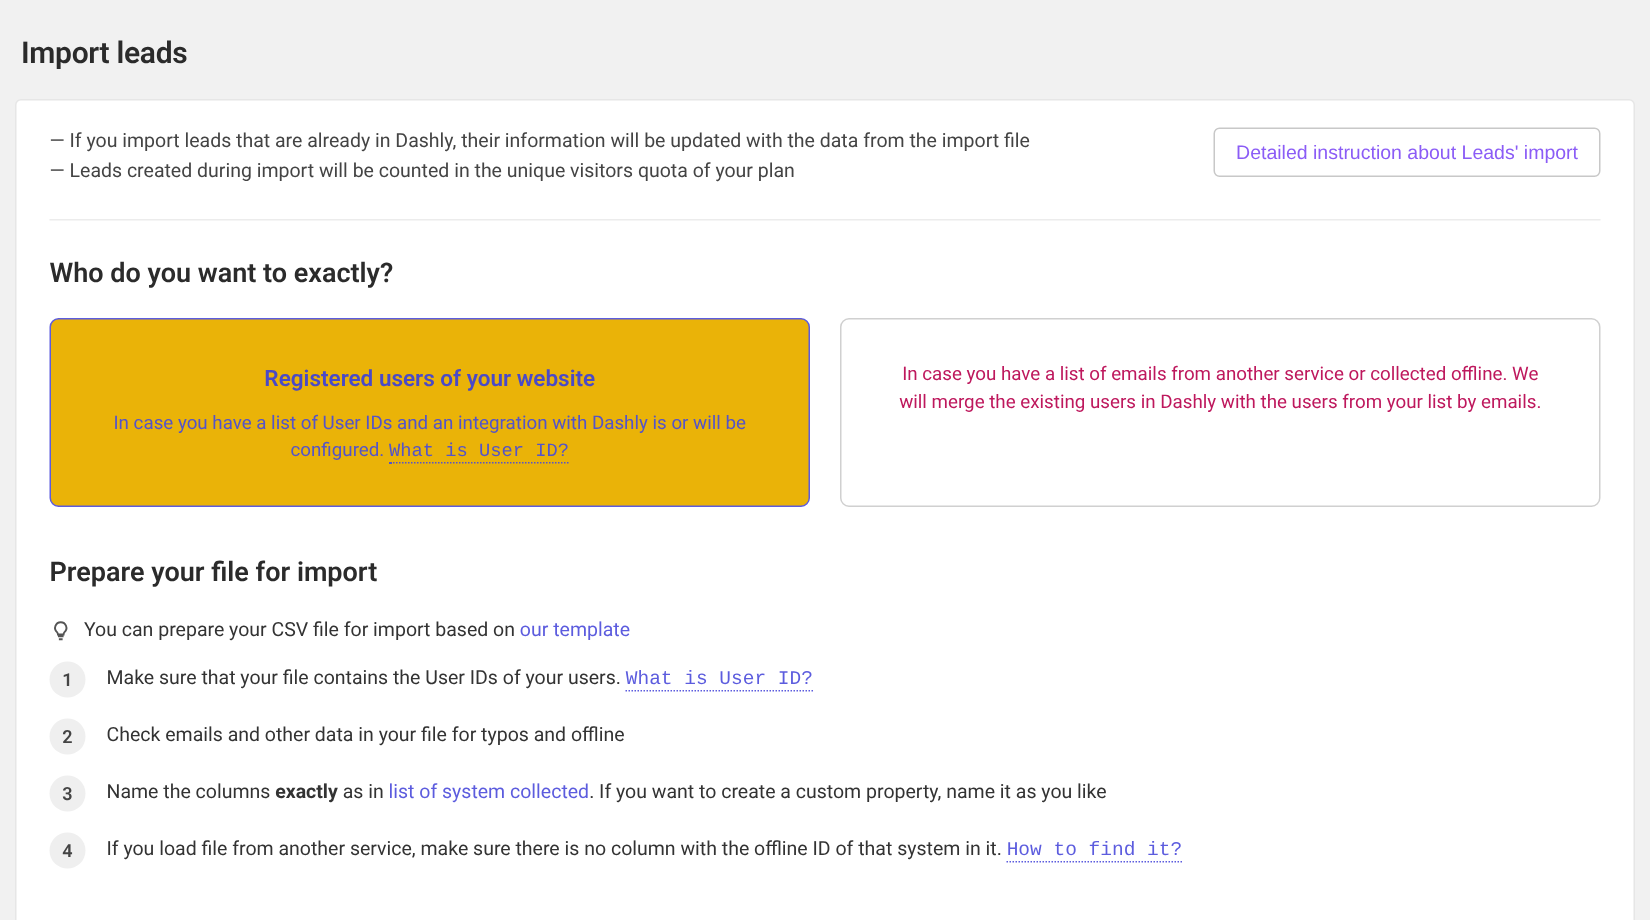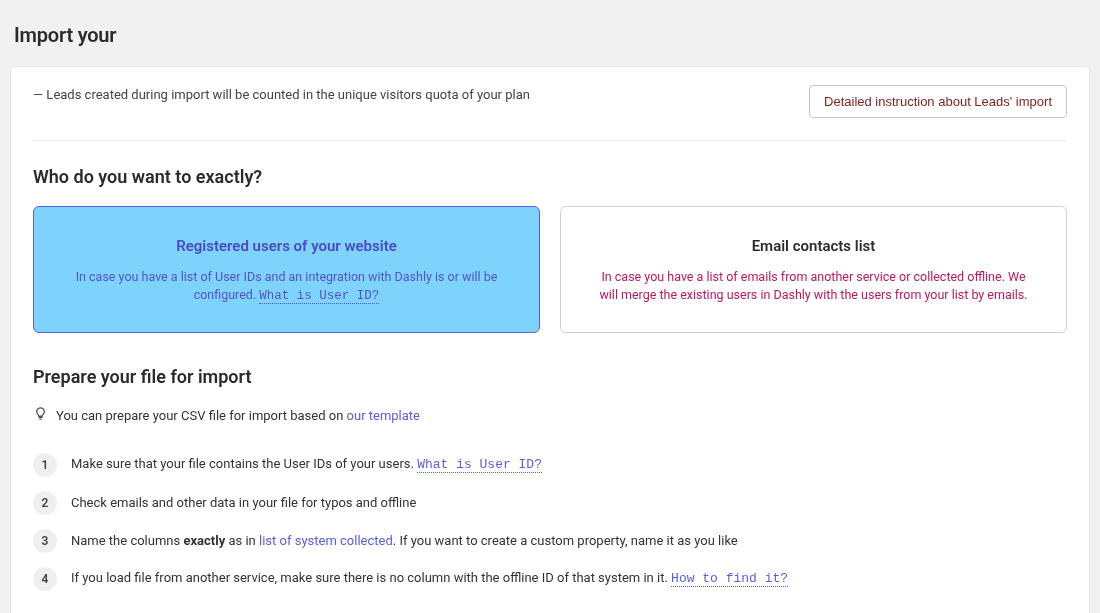--- a/index.html
+++ b/index.html
@@ -32,21 +32,21 @@
     justify-content: space-between;
     align-items: flex-start;
     gap: 24px;
   }
   .details-block { flex: 1; }
   .details-title { font-weight: 600; color: #2b2b2b; margin-bottom: 2px; }
   .details-line { color: #444; }
   .instruction-btn {
     border: 1px solid #c8c8c8;
     background: #fff;
-    color: #7f1d1d;
+    color: #8b5cf6;
     padding: 8px 14px;
     border-radius: 4px;
     font-size: 13px;
     cursor: pointer;
     white-space: nowrap;
   }
   .hr {
     border: none;
     border-top: 1px solid #ececec;
     margin: 22px 0 22px 0;
@@ -65,42 +65,42 @@
   .option-card {
     flex: 1;
     border: 1px solid #d0d0d0;
     border-radius: 6px;
     padding: 28px 30px 26px 30px;
     text-align: center;
     cursor: pointer;
   }
   .option-card.selected {
     border-color: #5c5cde;
-    background: #7dd3fc;
+    background: #eab308;
   }
   .option-title {
     font-size: 15px;
     font-weight: 600;
     margin-bottom: 10px;
   }
   .option-card.selected .option-title { color: #4a4ac7; }
   .option-desc { font-size: 12.5px; color: #be185d; }
   .option-card.selected .option-desc { color: #5454c9; }
   .dotted-link {
     color: inherit;
     text-decoration: none;
     border-bottom: 1px dotted currentColor;
     cursor: pointer;
     font-family: Liberation Mono, monospace;
   }
   .tip-row {
     display: flex;
-    align-items: flex-start;
+    align-items: center;
     gap: 8px;
-    margin-bottom: 27px;
+    margin-bottom: 10px;
     color: #333;
   }
   .tip-icon {
     width: 15px; height: 15px;
     display: inline-flex; align-items: center; justify-content: center;
     color: #555;
   }
   .link { color: #5c5cde; cursor: pointer; text-decoration: none; }
   .steps { list-style: none; }
   .step {
@@ -120,44 +120,44 @@
     flex-shrink: 0;
   }
   .step-text { color: #333; }
   .bold { font-weight: 700; }
   .dotted-link.purple { color: #5c5cde; }
 </style>
 </head>
 <body>
 
 <div class="page">
-  <h1 class="page-title">Import your</h1>
+  <h1 class="page-title">Import leads</h1>
 
   <div class="card">
 
     <div class="top-row">
       <div class="details-block">
+        <div class="details-line">— If you import leads that are already in Dashly, their information will be updated with the data from the import file</div>
         <div class="details-line">— Leads created during import will be counted in the unique visitors quota of your plan</div>
       </div>
       <button class="instruction-btn">Detailed instruction about Leads' import</button>
     </div>
 
     <hr class="hr">
 
     <h2 class="section-title">Who do you want to exactly?</h2>
 
     <div class="options-row">
       <div class="option-card selected">
         <div class="option-title">Registered users of your website</div>
         <div class="option-desc">
           <span>In case you have a list of User IDs and an integration with Dashly is or will be configured. </span><a class="dotted-link">What is User ID?</a>
         </div>
       </div>
       <div class="option-card">
-        <div class="option-title">Email contacts list</div>
         <div class="option-desc">In case you have a list of emails from another service or collected offline. We will merge the existing users in Dashly with the users from your list by emails.</div>
       </div>
     </div>
 
     <h2 class="section-title">Prepare your file for import</h2>
 
     <div class="tip-row">
       <span class="tip-icon">
         <svg viewBox="0 0 24 24" width="15" height="15" fill="none" stroke="currentColor" stroke-width="2">
             <path d="M9 18h6M10 21h4M12 3a6 6 0 00-4 10.5c.7.8 1 1.5 1 2.5h6c0-1 .3-1.7 1-2.5A6 6 0 0012 3z"></path>

